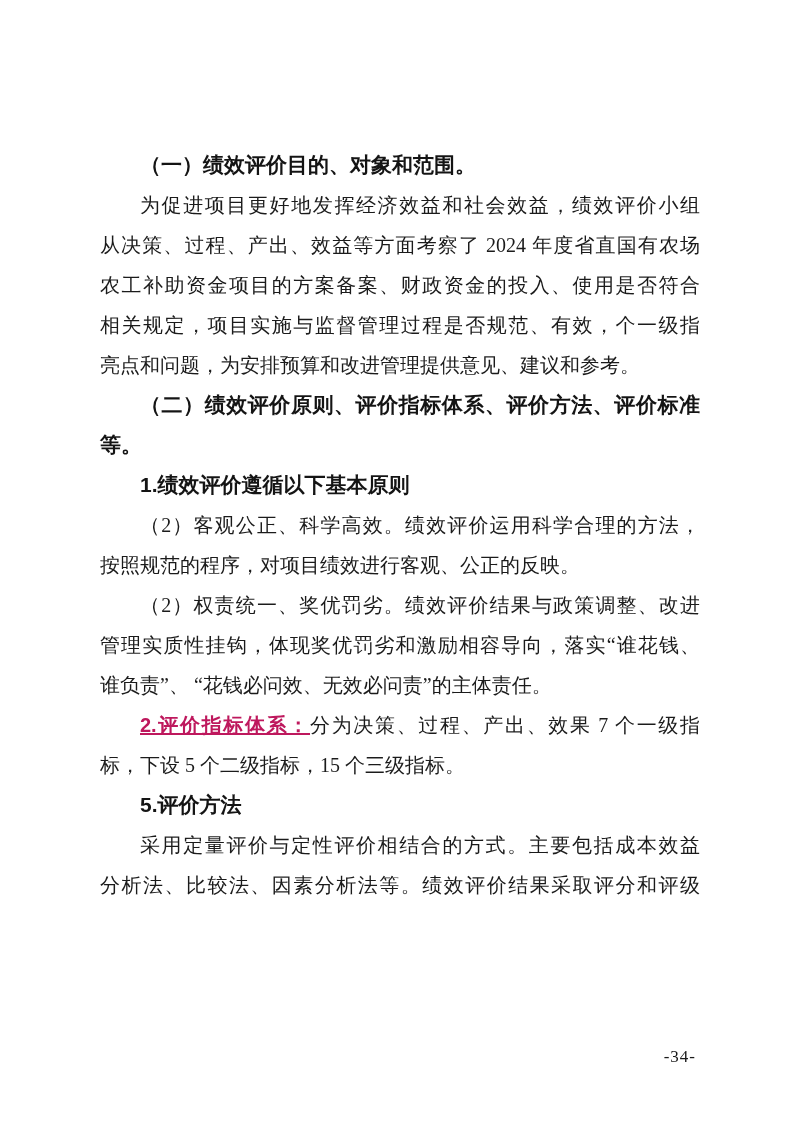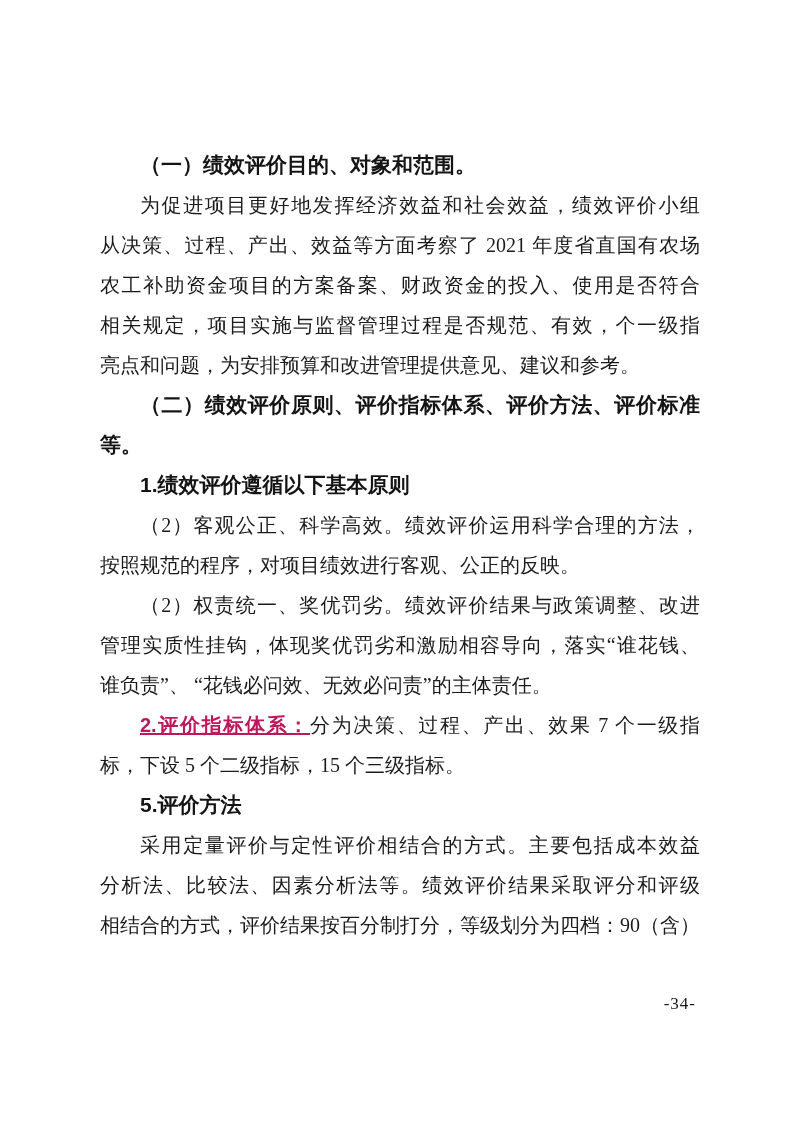--- a/index.html
+++ b/index.html
@@ -48,56 +48,55 @@
   }
   .lead {
     font-weight: bold;
     font-family: "Liberation Sans", sans-serif;
     color: #be185d;
     text-decoration: underline;
   }
   .page-number {
     position: absolute;
     left: 100px;
-    top: 985px;
+    top: 1038px;
     width: 600px;
     height: 38px;
     line-height: 38px;
     text-align: right;
     padding-right: 4px;
     box-sizing: border-box;
     font-size: 17px;
     letter-spacing: 1px;
     color: #1b1b1b;
     font-family: "Liberation Serif", serif;
   }
 </style>
 </head>
 <body>
 
 <div class="page">
 
   <div class="doc-body">
       <div class="line heading indent no-stretch"><span>（一）绩效评价目的、对象和范围。</span></div>
       <div class="line indent"><span>为促进项目更好地发挥经济效益和社会效益，绩效评价小组</span></div>
-      <div class="line"><span>从决策、过程、产出、效益等方面考察了 2021 年度省直国有农场</span></div>
+      <div class="line"><span>从决策、过程、产出、效益等方面考察了 2024 年度省直国有农场</span></div>
       <div class="line"><span>农工补助资金项目的方案备案、财政资金的投入、使用是否符合</span></div>
       <div class="line"><span>相关规定，项目实施与监督管理过程是否规范、有效，个一级指</span></div>
       <div class="line no-stretch"><span>亮点和问题，为安排预算和改进管理提供意见、建议和参考。</span></div>
       <div class="line heading indent"><span>（二）绩效评价原则、评价指标体系、评价方法、评价标准</span></div>
       <div class="line heading no-stretch"><span>等。</span></div>
       <div class="line heading indent no-stretch"><span>1.绩效评价遵循以下基本原则</span></div>
       <div class="line indent"><span>（2）客观公正、科学高效。绩效评价运用科学合理的方法，</span></div>
       <div class="line no-stretch"><span>按照规范的程序，对项目绩效进行客观、公正的反映。</span></div>
       <div class="line indent"><span>（2）权责统一、奖优罚劣。绩效评价结果与政策调整、改进</span></div>
       <div class="line"><span>管理实质性挂钩，体现奖优罚劣和激励相容导向，落实“谁花钱、</span></div>
       <div class="line no-stretch"><span>谁负责”、 “花钱必问效、无效必问责”的主体责任。</span></div>
       <div class="line indent"><span class="lead">2.评价指标体系：</span><span>分为决策、过程、产出、效果 7 个一级指</span></div>
       <div class="line no-stretch"><span>标，下设 5 个二级指标，15 个三级指标。</span></div>
       <div class="line heading indent no-stretch"><span>5.评价方法</span></div>
       <div class="line indent"><span>采用定量评价与定性评价相结合的方式。主要包括成本效益</span></div>
       <div class="line"><span>分析法、比较法、因素分析法等。绩效评价结果采取评分和评级</span></div>
-      <div class="line"><span>相结合的方式，评价结果按百分制打分，等级划分为四档：90（含）</span></div>
     </div>
 
   <div class="page-number">-34-</div>
 
 </div>
 
 </body></html>

